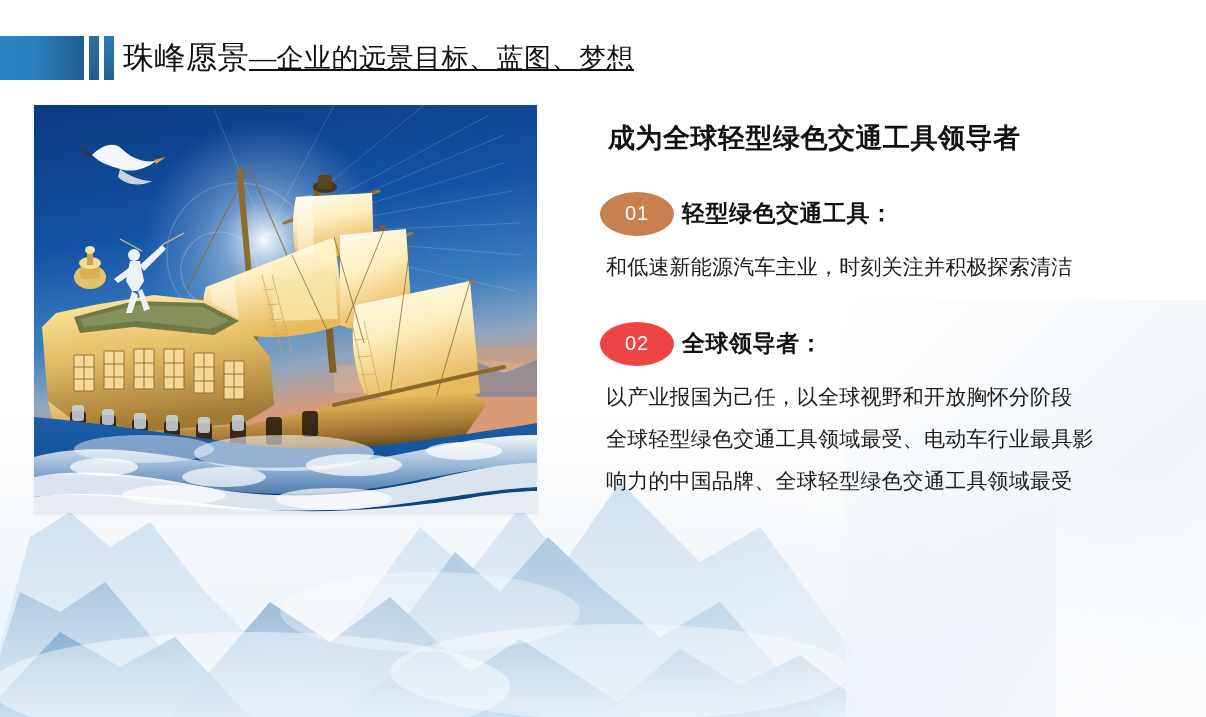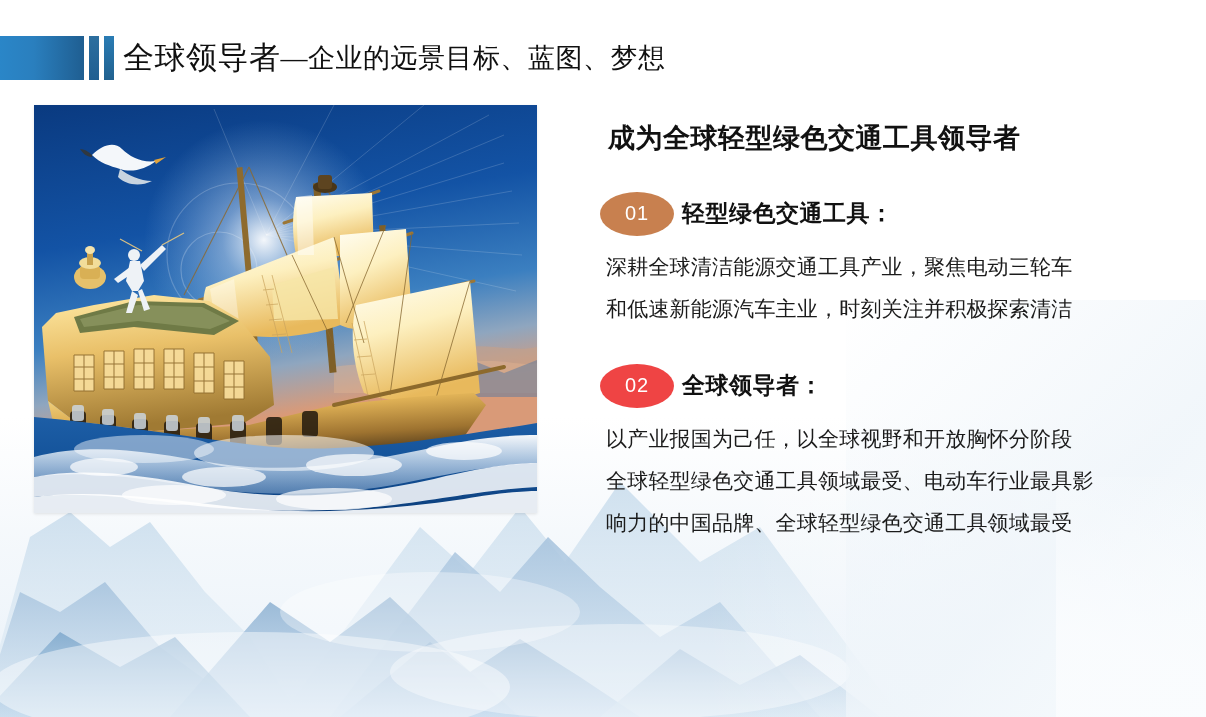--- a/index.html
+++ b/index.html
@@ -42,21 +42,21 @@
 
   .title{
     position:absolute;left:123px;top:36px;
     height:44px;display:flex;align-items:center;
     white-space:nowrap;
     color:#101010;
     font-family:"Liberation Serif","DejaVu Serif",serif;
     letter-spacing:.5px;
   }
   .title .t-strong{font-size:31px;font-weight:400;}
-  .title .t-rest{font-size:27px;font-weight:400;}
+  .title .t-rest{font-size:27px;font-weight:400;text-decoration:underline;}
 
   
   .picture{
     position:absolute;left:34px;top:105px;width:503px;height:408px;
     overflow:hidden;
     background:#0b3f86;
     box-shadow:0 1px 3px rgba(0,0,0,.10);
   }
   .picture svg{display:block;width:100%;height:100%;}
 
@@ -159,21 +159,21 @@
 
   <div class="header">
     <div class="bar-group">
       <div class="bar-main"></div>
       <div class="bar-gap"></div>
       <div class="bar-thin b1"></div>
       <div class="bar-gap"></div>
       <div class="bar-thin b2"></div>
     </div>
     <div class="title">
-      <span class="t-strong">全球领导者</span>
+      <span class="t-strong">珠峰愿景</span>
         <span class="t-rest">—企业的远景目标、蓝图、梦想</span>
     </div>
   </div>
 
   <div class="picture">
     <svg viewBox="0 0 503 408" preserveAspectRatio="none">
       <defs>
         <linearGradient id="sky" x1="0" y1="0" x2="0.25" y2="1">
           <stop offset="0%" stop-color="#0a3a80"></stop>
           <stop offset="42%" stop-color="#1353a5"></stop>
@@ -386,21 +386,20 @@
   <div class="content">
 
     <h1 class="headline">成为全球轻型绿色交通工具领导者</h1>
 
     <div class="block">
       <div class="block-head">
         <div class="badge" style="background:#c8804f;">01</div>
         <div class="block-title">轻型绿色交通工具：</div>
       </div>
       <div class="block-body">
-        <span class="ln">深耕全球清洁能源交通工具产业，聚焦电动三轮车</span>
         <span class="ln">和低速新能源汽车主业，时刻关注并积极探索清洁</span>
       </div>
     </div>
 
     <div class="block second">
       <div class="block-head">
         <div class="badge" style="background:#ef4444;">02</div>
         <div class="block-title">全球领导者：</div>
       </div>
       <div class="block-body">

